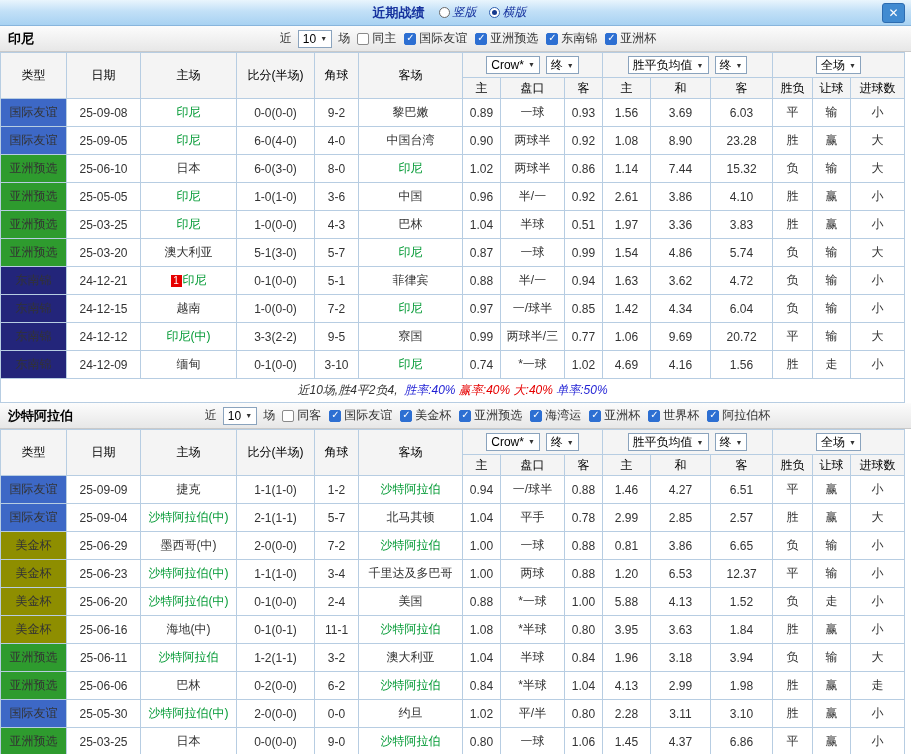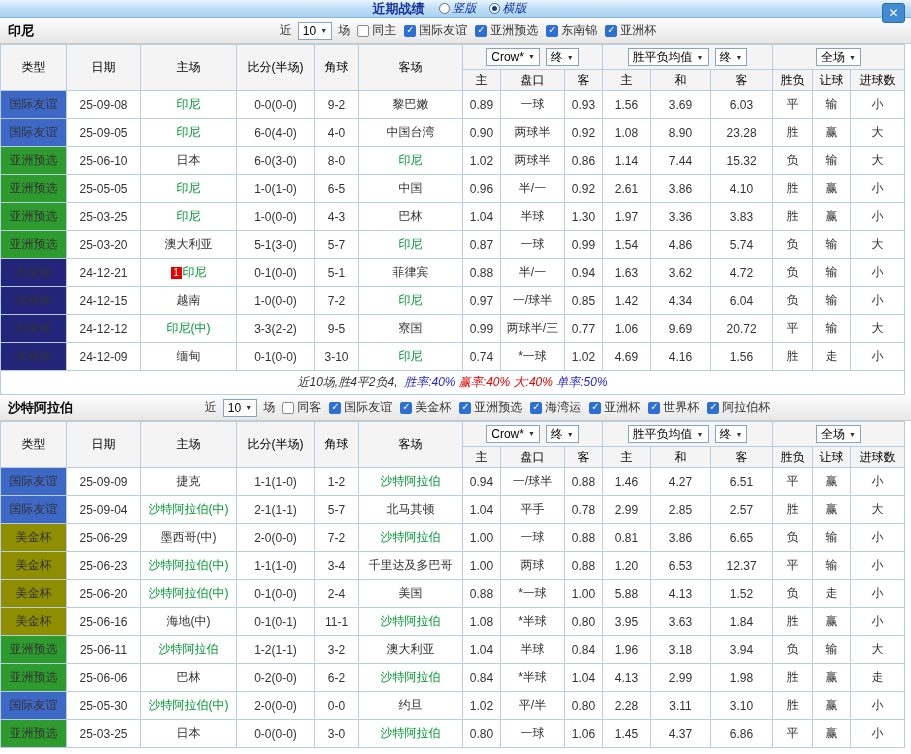--- a/index.html
+++ b/index.html
@@ -1,20 +1,20 @@
 <!DOCTYPE html>
 <html><head>
 <meta charset="utf-8">
 <style>
   * { margin:0; padding:0; box-sizing:border-box; }
   html,body { width:911px; height:754px; overflow:hidden; background:#fff;
     font-family:"Liberation Sans","DejaVu Sans",sans-serif; }
   body { font-size:12px; color:#333; }
 
-  .titlebar { height:18px; background:linear-gradient(180deg,#e9f5fd 0%,#c2e0f7 45%,#a8d2f2 100%);
+  .titlebar { height:26px; background:linear-gradient(180deg,#e9f5fd 0%,#c2e0f7 45%,#a8d2f2 100%);
     border-bottom:1px solid #88b5dc; display:flex; align-items:center; justify-content:center; position:relative; }
   .titlebar-title { font-weight:bold; font-size:13px; color:#16329e; margin-right:14px; }
   .radio { display:inline-flex; align-items:center; margin-right:12px; cursor:pointer;font-style:italic; }
   .radio-dot { width:11px; height:11px; border-radius:50%; background:#fff; border:1px solid #6a6a6a;
     display:inline-block; margin-right:3px; position:relative; }
   .radio-dot.selected { border-color:#2f5fae; }
   .radio-dot.selected::after { content:""; position:absolute; left:2px; top:2px; width:5px; height:5px;
     border-radius:50%; background:#163a8e; }
   .radio-label { color:#16329e; }
   .close-btn { position:absolute; right:6px; top:3px; width:23px; height:20px; background:#418bd1;
@@ -207,42 +207,42 @@
         <td class="odd">15.32</td>
         <td class="res lose">负</td>
         <td class="res lose">输</td>
         <td class="res win">大</td>
       </tr>
       <tr class="mrow">
         <td class="type" style="background: rgb(46, 155, 46);">亚洲预选</td>
         <td class="date">25-05-05</td>
         <td class="team"><span class="focal">印尼</span></td>
         <td class="score">1-0(1-0)</td>
-        <td class="corner">6-5</td>
+        <td class="corner">3-6</td>
         <td class="team"><span>中国</span></td>
         <td class="odd">0.96</td>
         <td class="odd">半/一</td>
         <td class="odd">0.92</td>
         <td class="odd">2.61</td>
         <td class="odd">3.86</td>
         <td class="odd">4.10</td>
         <td class="res win">胜</td>
         <td class="res win">赢</td>
         <td class="res lose">小</td>
       </tr>
       <tr class="mrow">
         <td class="type" style="background: rgb(46, 155, 46);">亚洲预选</td>
         <td class="date">25-03-25</td>
         <td class="team"><span class="focal">印尼</span></td>
         <td class="score">1-0(0-0)</td>
         <td class="corner">4-3</td>
         <td class="team"><span>巴林</span></td>
         <td class="odd">1.04</td>
         <td class="odd">半球</td>
-        <td class="odd">1.30</td>
+        <td class="odd">0.51</td>
         <td class="odd">1.97</td>
         <td class="odd">3.36</td>
         <td class="odd">3.83</td>
         <td class="res win">胜</td>
         <td class="res win">赢</td>
         <td class="res lose">小</td>
       </tr>
       <tr class="mrow">
         <td class="type" style="background: rgb(46, 155, 46);">亚洲预选</td>
         <td class="date">25-03-20</td>
@@ -586,21 +586,21 @@
         <td class="odd">3.10</td>
         <td class="res win">胜</td>
         <td class="res win">赢</td>
         <td class="res lose">小</td>
       </tr>
       <tr class="mrow">
         <td class="type" style="background: rgb(46, 155, 46);">亚洲预选</td>
         <td class="date">25-03-25</td>
         <td class="team"><span>日本</span></td>
         <td class="score">0-0(0-0)</td>
-        <td class="corner">3-0</td>
+        <td class="corner">9-0</td>
         <td class="team"><span class="focal">沙特阿拉伯</span></td>
         <td class="odd">0.80</td>
         <td class="odd">一球</td>
         <td class="odd">1.06</td>
         <td class="odd">1.45</td>
         <td class="odd">4.37</td>
         <td class="odd">6.86</td>
         <td class="res draw">平</td>
         <td class="res win">赢</td>
         <td class="res lose">小</td>

